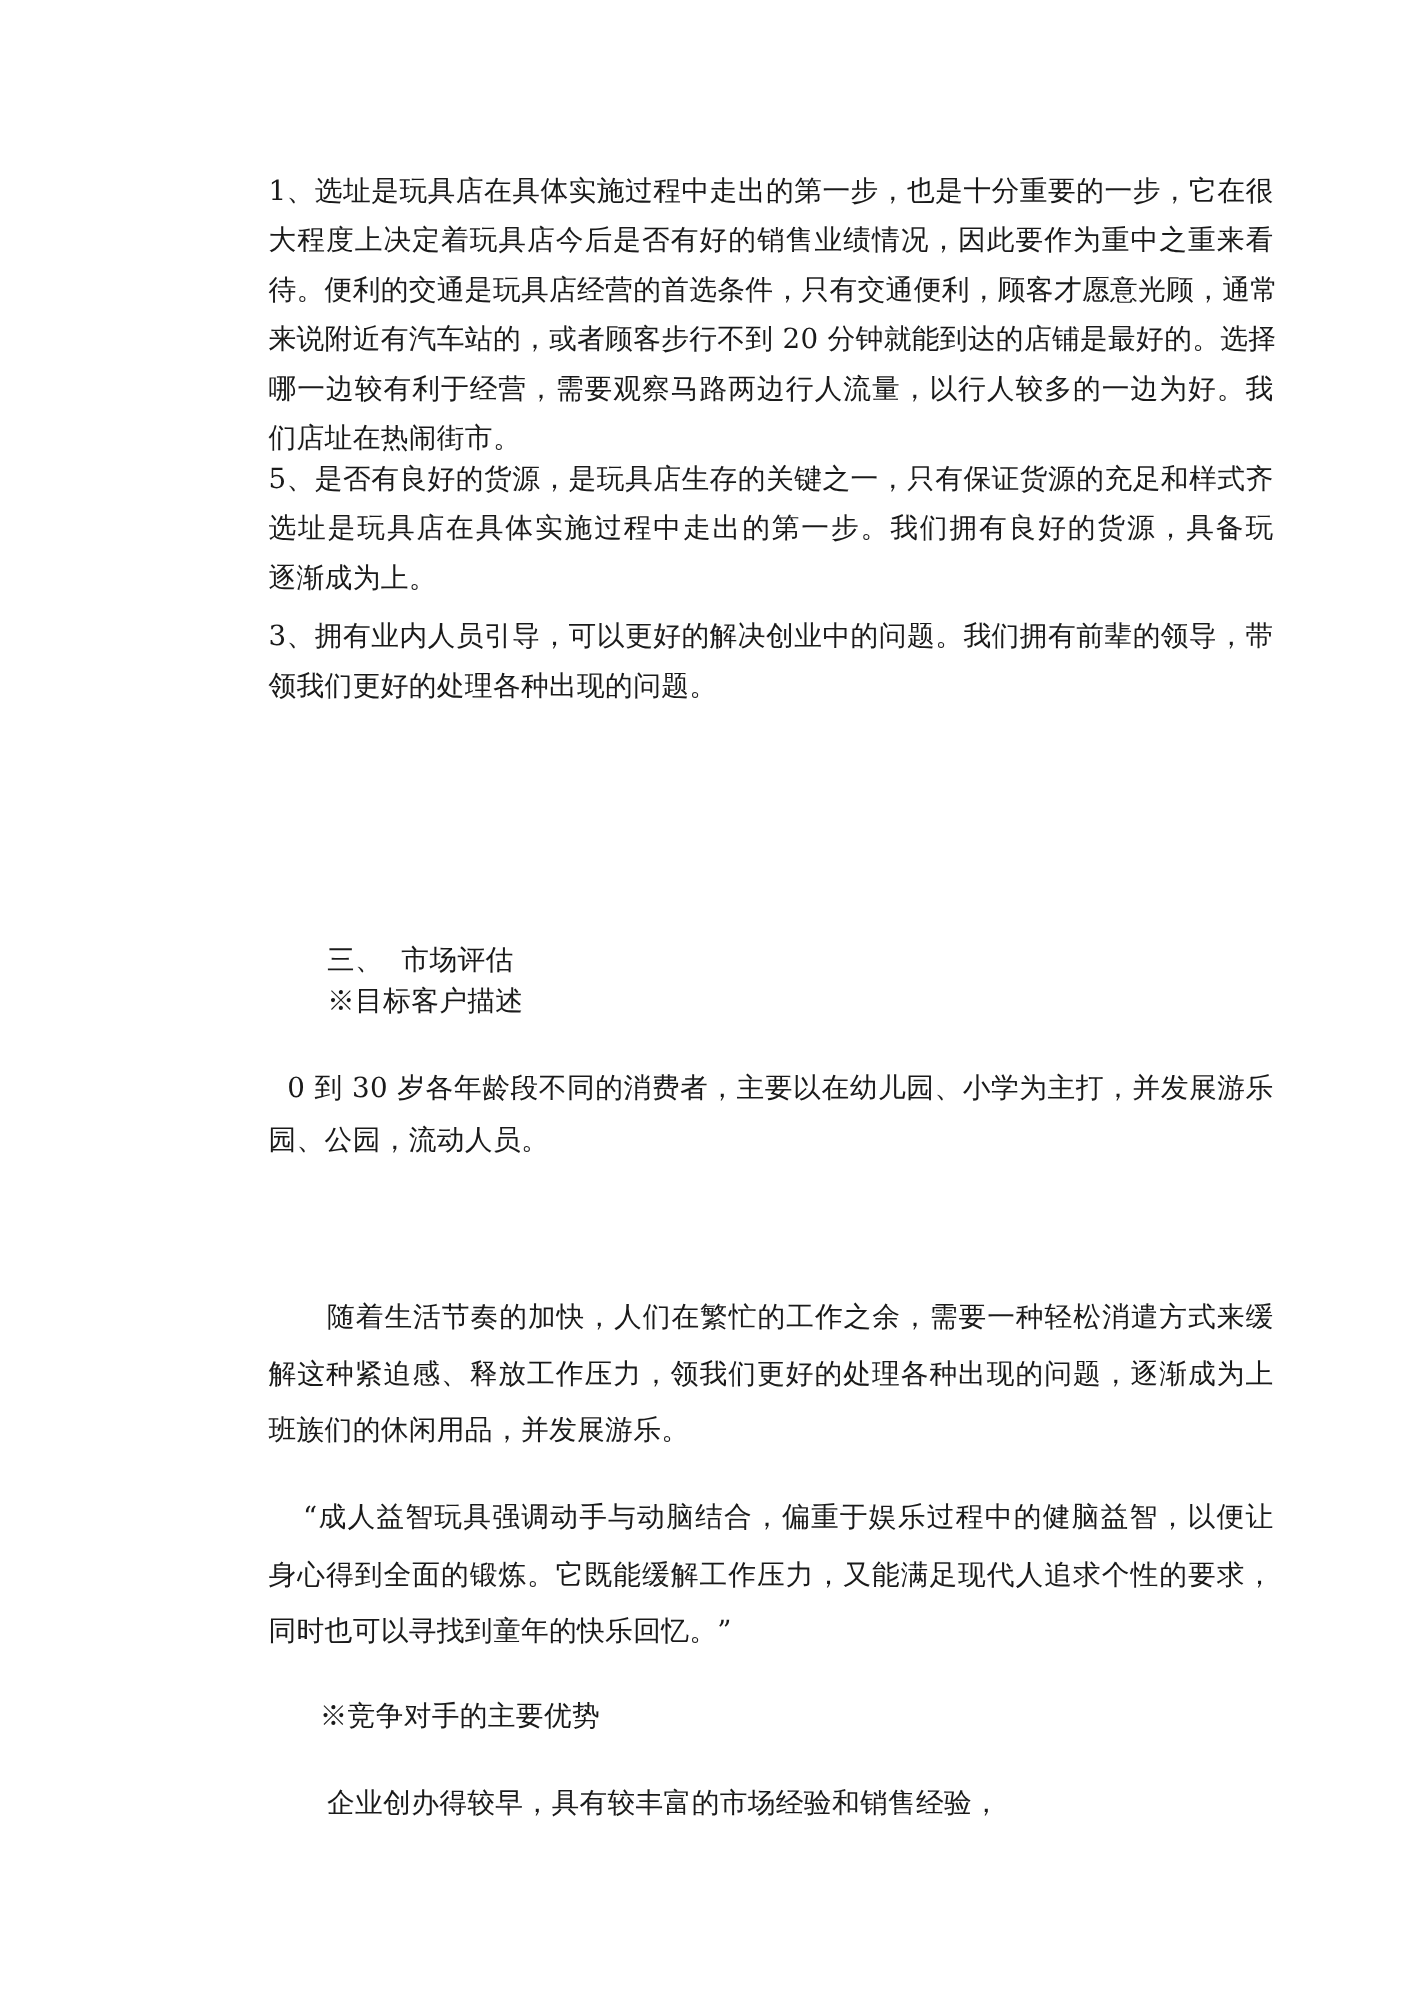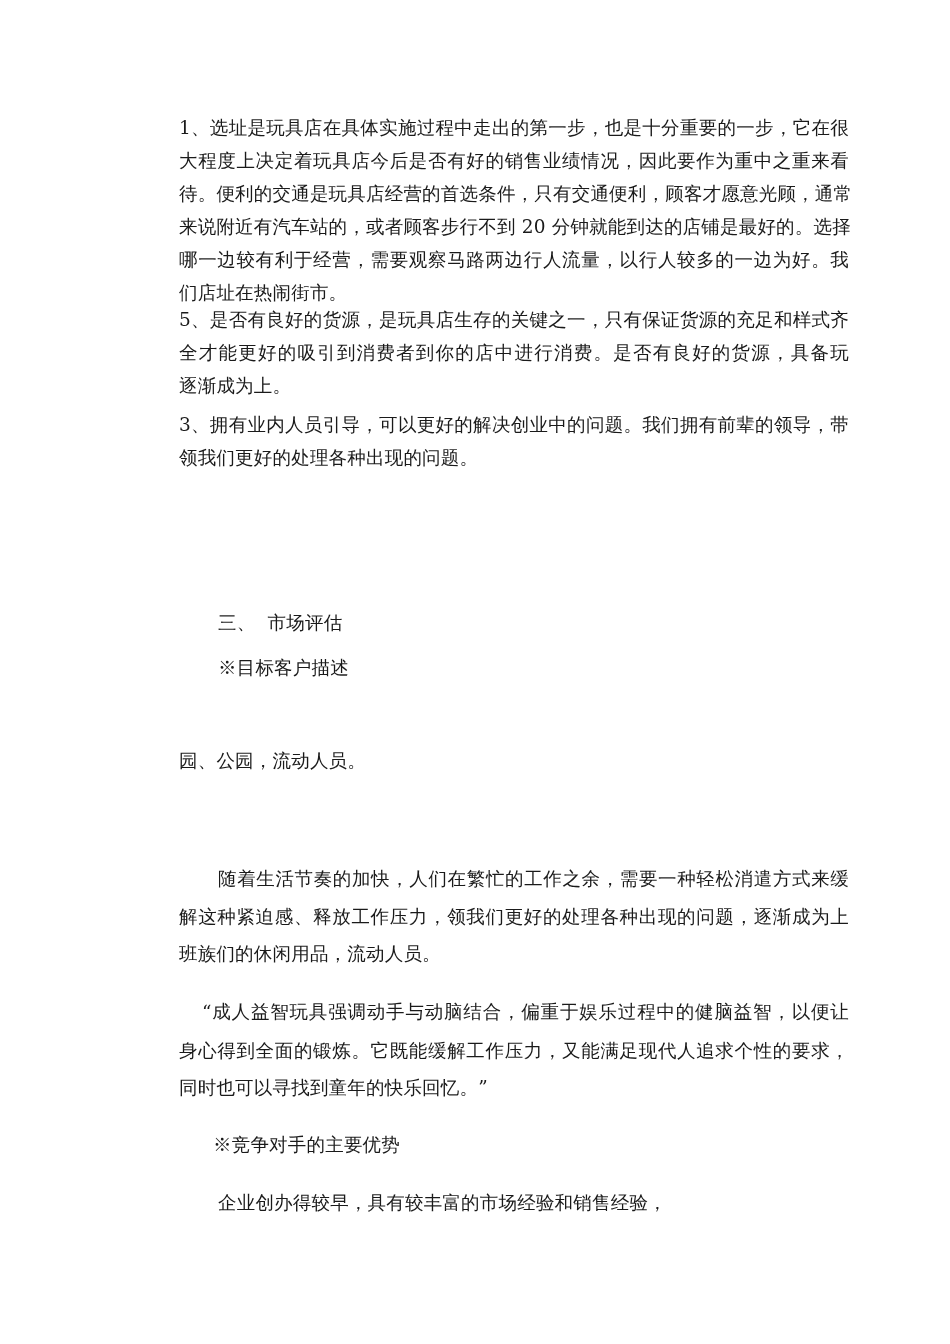--- a/index.html
+++ b/index.html
@@ -16,34 +16,35 @@
 <div class="page">
 
   <div class="line just" style="top:113px">1、选址是玩具店在具体实施过程中走出的第一步，也是十分重要的一步，它在很</div>
   <div class="line just" style="top:146px">大程度上决定着玩具店今后是否有好的销售业绩情况，因此要作为重中之重来看</div>
   <div class="line just" style="top:179px">待。便利的交通是玩具店经营的首选条件，只有交通便利，顾客才愿意光顾，通常</div>
   <div class="line just" style="top:212px">来说附近有汽车站的，或者顾客步行不到 20 分钟就能到达的店铺是最好的。选择</div>
   <div class="line just" style="top:245px">哪一边较有利于经营，需要观察马路两边行人流量，以行人较多的一边为好。我</div>
   <div class="line" style="top:278px">们店址在热闹街市。</div>
 
   <div class="line just" style="top:305px">5、是否有良好的货源，是玩具店生存的关键之一，只有保证货源的充足和样式齐</div>
-  <div class="line just" style="top:338px">全才能更好的吸引到消费者到你的店中进行消费。是否有良好的货源，具备玩</div>
+  <div class="line just" style="top:338px">选址是玩具店在具体实施过程中走出的第一步。我们拥有良好的货源，具备玩</div>
   <div class="line" style="top:371px">逐渐成为上。</div>
 
   <div class="line just" style="top:410px">3、拥有业内人员引导，可以更好的解决创业中的问题。我们拥有前辈的领导，带</div>
   <div class="line" style="top:443px">领我们更好的处理各种出现的问题。</div>
 
-  <div class="line" style="top:608px; left:182px">三、  市场评估</div>
+  <div class="line" style="top:626px; left:182px">三、  市场评估</div>
 
   <div class="line" style="top:653px; left:182px">※目标客户描述</div>
+  <div class="line just" style="top:711px">  0 到 30 岁各年龄段不同的消费者，主要以在幼儿园、小学为主打，并发展游乐</div>
   <div class="line" style="top:746px">园、公园，流动人员。</div>
 
   <div class="line just" style="top:864px; left:182px; width:631px">随着生活节奏的加快，人们在繁忙的工作之余，需要一种轻松消遣方式来缓</div>
   <div class="line just" style="top:902px">解这种紧迫感、释放工作压力，领我们更好的处理各种出现的问题，逐渐成为上</div>
-  <div class="line" style="top:939px">班族们的休闲用品，流动人员。</div>
+  <div class="line" style="top:939px">班族们的休闲用品，并发展游乐。</div>
 
   <div class="line just" style="top:997px; left:166px; width:647px">“成人益智玩具强调动手与动脑结合，偏重于娱乐过程中的健脑益智，以便让</div>
   <div class="line just" style="top:1036px">身心得到全面的锻炼。它既能缓解工作压力，又能满足现代人追求个性的要求，</div>
   <div class="line" style="top:1073px">同时也可以寻找到童年的快乐回忆。”</div>
 
   <div class="line" style="top:1188px; left:182px">企业创办得较早，具有较丰富的市场经验和销售经验，</div>
   <div class="line" style="top:1130px; left:177px">※竞争对手的主要优势</div>
 
 </div>
 

